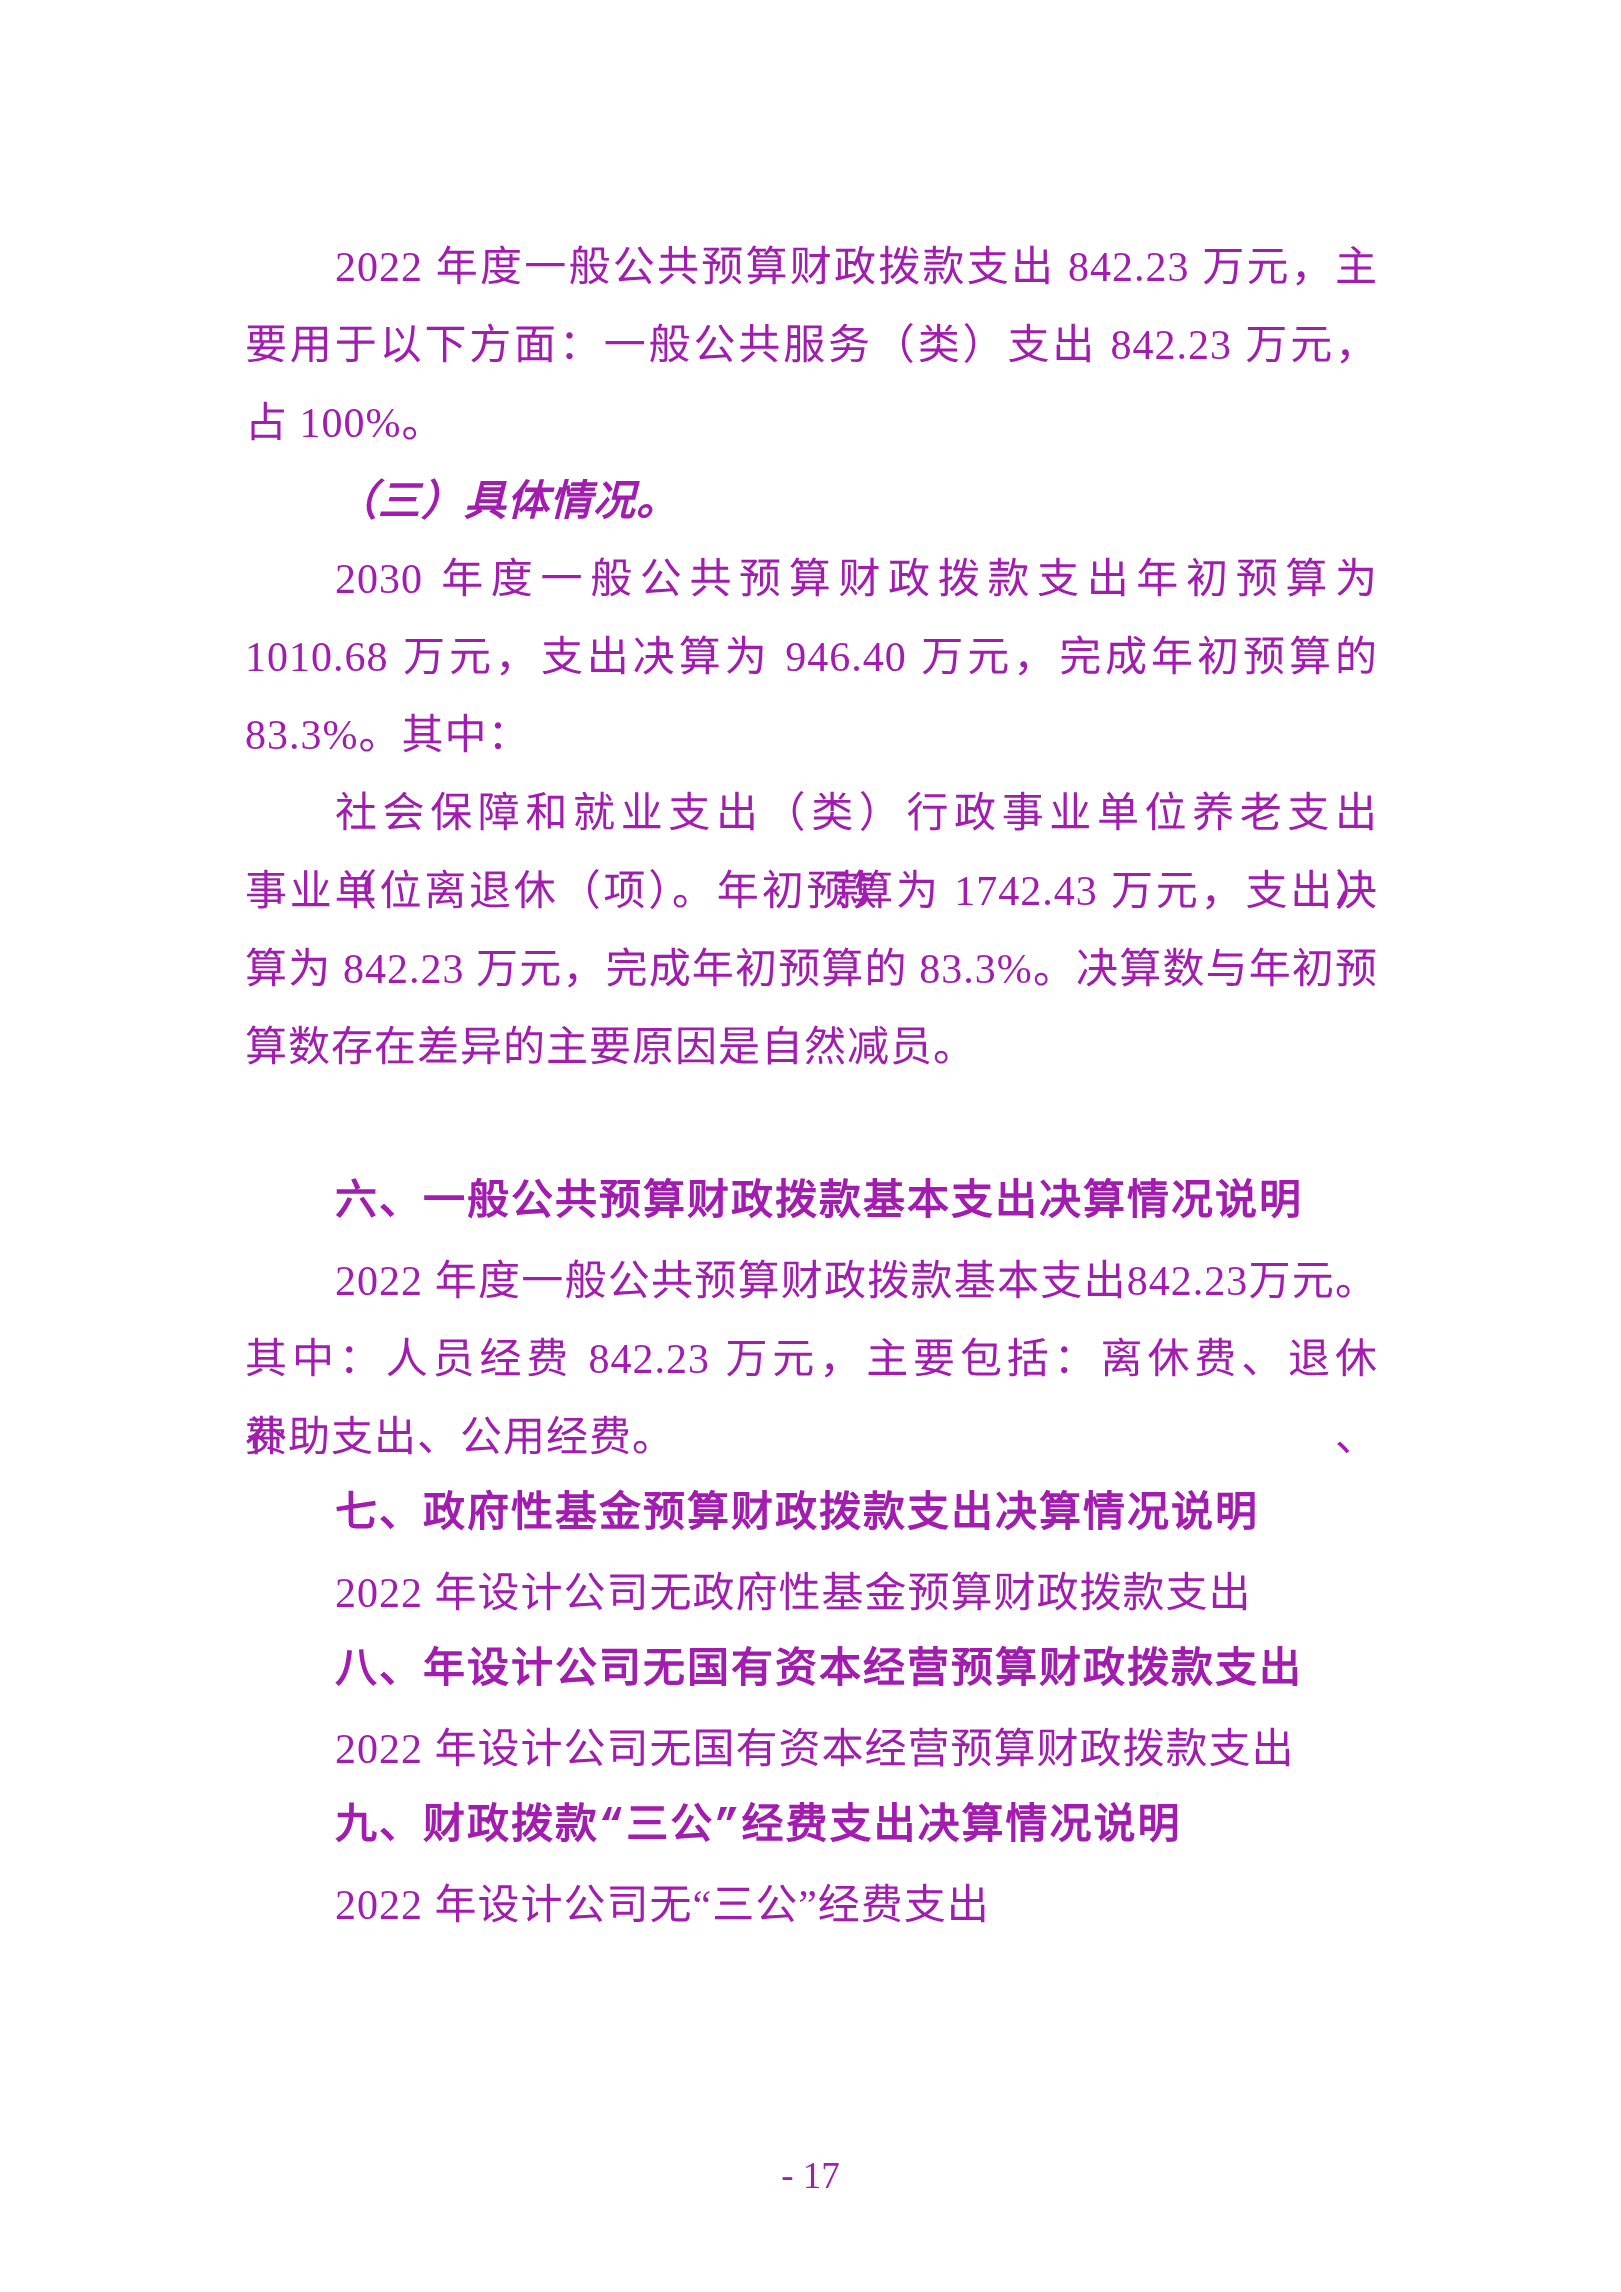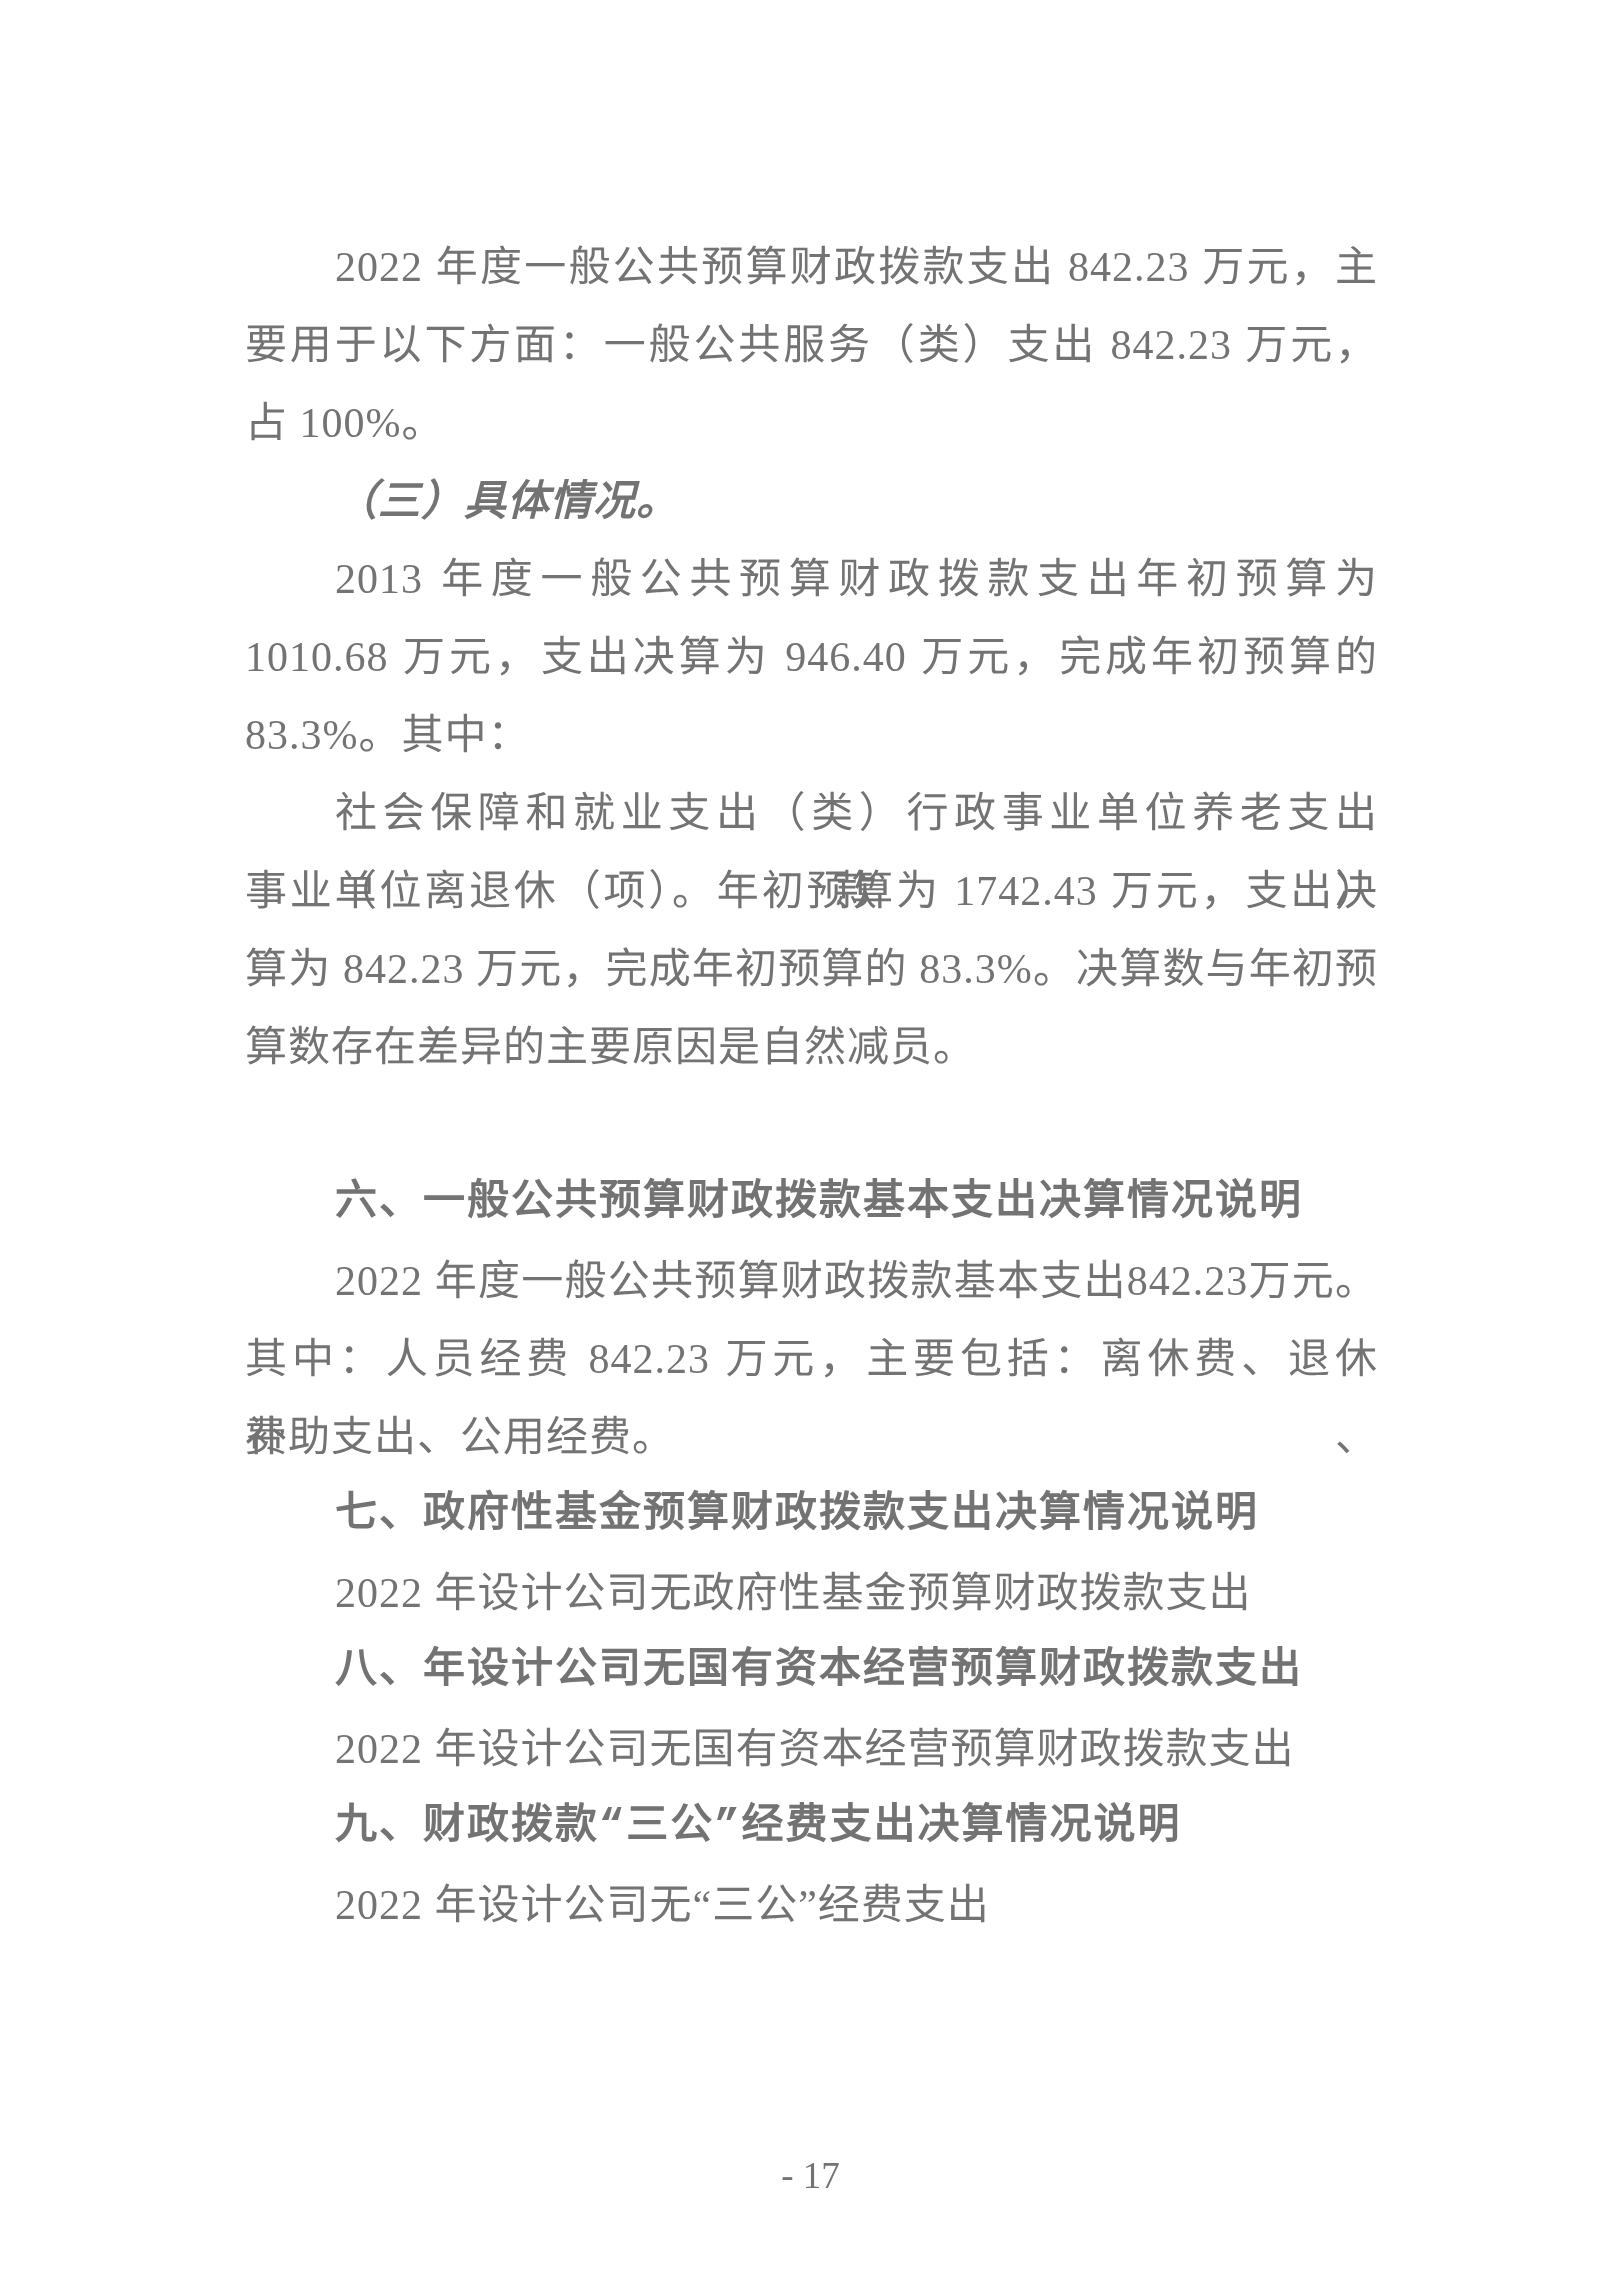--- a/index.html
+++ b/index.html
@@ -5,21 +5,21 @@
   html, body {
     margin: 0;
     padding: 0;
     background: #ffffff;
   }
   .page {
     position: relative;
     width: 1621px;
     height: 2293px;
     background: #ffffff;
-    color: #737373;
+    color: #a21caf;
     font-family: "Liberation Serif", serif;
     overflow: hidden;
   }
   .content {
     position: absolute;
     left: 245px;
     top: 228px;
     width: 1133px;
   }
   .line {
@@ -62,21 +62,21 @@
 </style>
 </head>
 <body>
 
 <div class="page">
   <div class="content">
     <div class="line indent stretch">2022 年度一般公共预算财政拨款支出 842.23 万元，主</div>
     <div class="line stretch">要用于以下方面：一般公共服务（类）支出 842.23 万元，</div>
     <div class="line">占 100%。</div>
     <div class="line indent heading-kai">（三）具体情况。</div>
-    <div class="line indent stretch">2013 年度一般公共预算财政拨款支出年初预算为</div>
+    <div class="line indent stretch">2030 年度一般公共预算财政拨款支出年初预算为</div>
     <div class="line stretch">1010.68 万元，支出决算为 946.40 万元，完成年初预算的</div>
     <div class="line">83.3%。其中：</div>
     <div class="line indent stretch">社会保障和就业支出（类）行政事业单位养老支出（款）</div>
     <div class="line stretch">事业单位离退休（项）。年初预算为 1742.43 万元，支出决</div>
     <div class="line stretch">算为 842.23 万元，完成年初预算的 83.3%。决算数与年初预</div>
     <div class="line">算数存在差异的主要原因是自然减员。</div>
     <div class="spacer"></div>
     <div class="line indent heading-hei">六、一般公共预算财政拨款基本支出决算情况说明</div>
     <div class="line indent stretch">2022 年度一般公共预算财政拨款基本支出842.23万元。</div>
     <div class="line stretch">其中：人员经费 842.23 万元，主要包括：离休费、退休费、</div>

